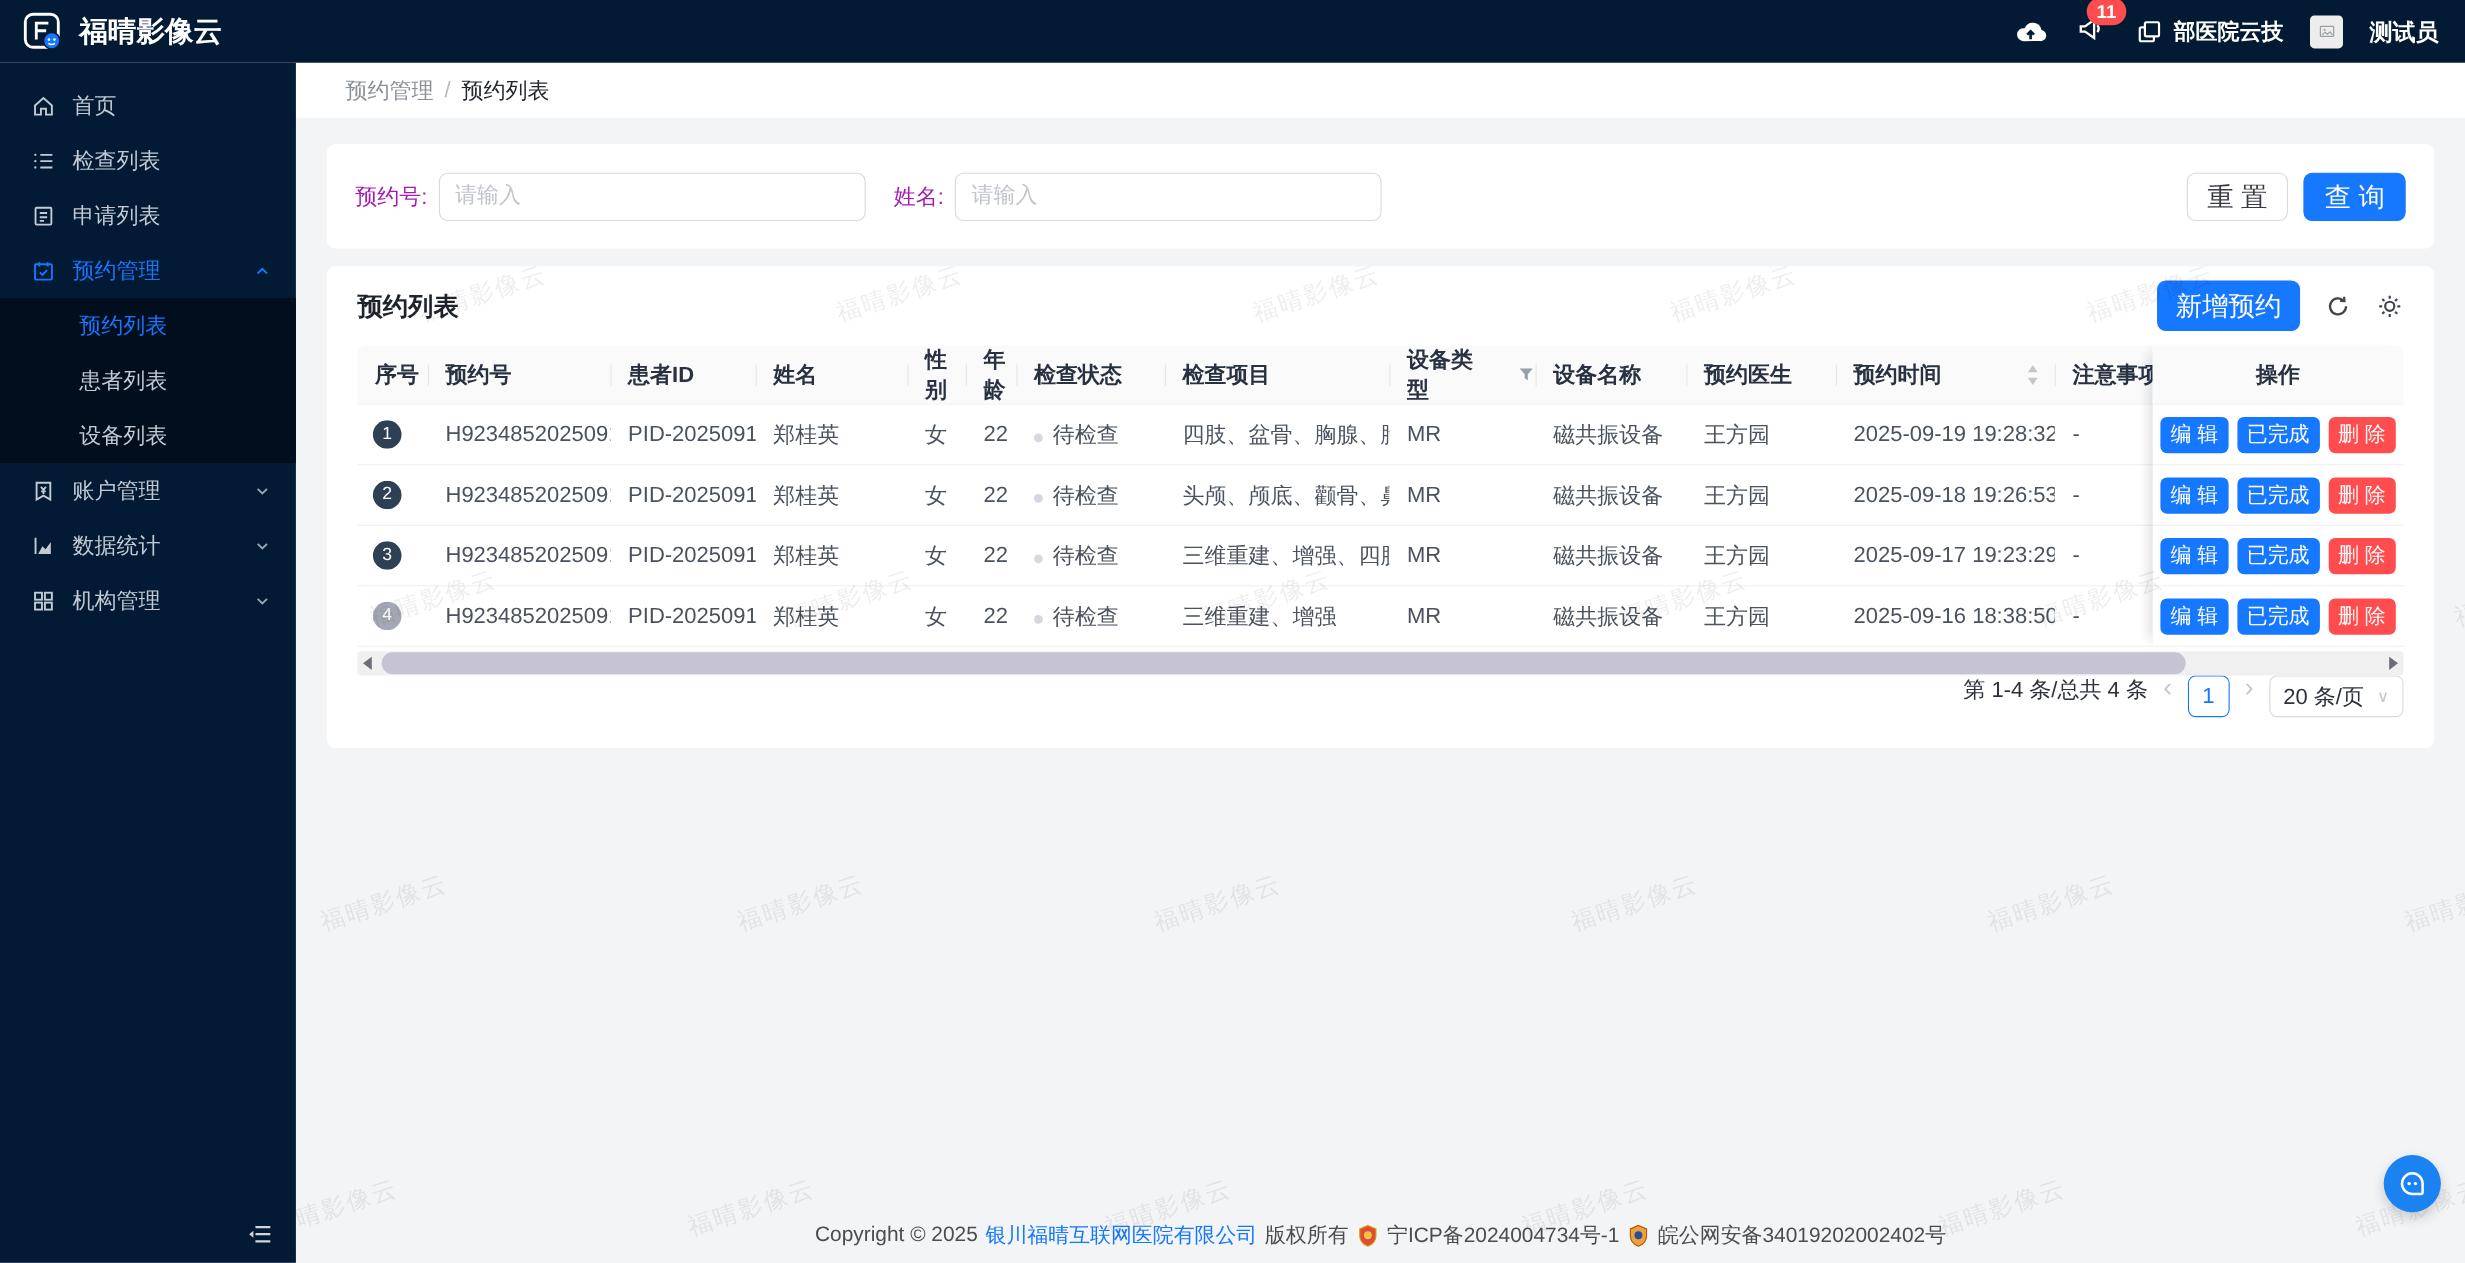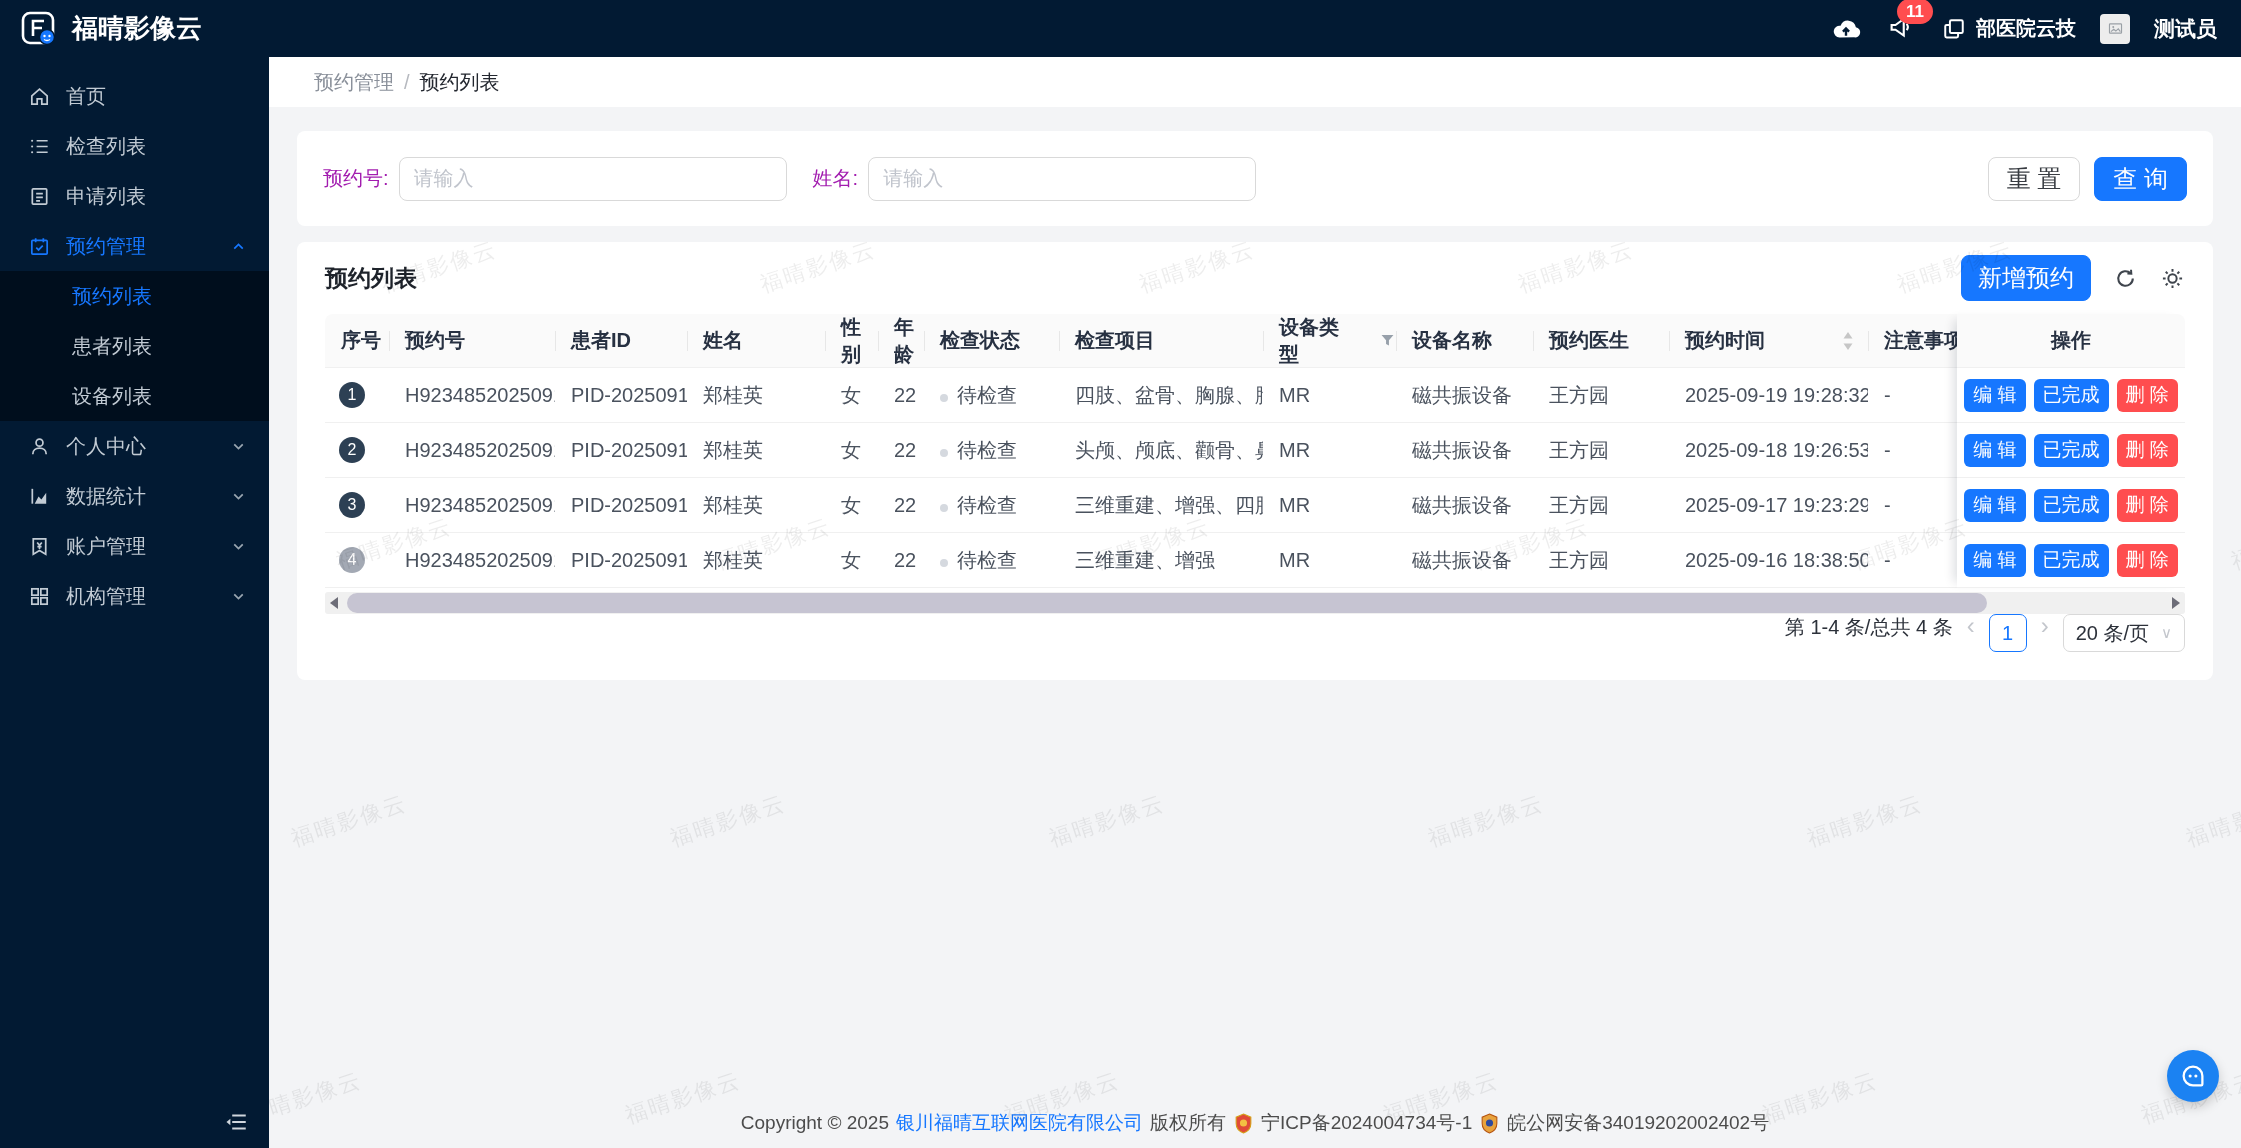--- a/index.html
+++ b/index.html
@@ -215,48 +215,36 @@
       </div>
       <div class="submenu-item">
         <span>患者列表</span>
       </div>
       <div class="submenu-item">
         <span>设备列表</span>
       </div>
     </div>
     <div class="menu-item">
       <svg width="23" height="23" viewBox="0 0 24 24" fill="none" stroke="currentColor" stroke-width="1.8">
-        <circle cx="12" cy="8" r="3.6"></circle>
-          <path d="M5 20 c0-4 3-6.2 7-6.2 s7 2.2 7 6.2"></path>
-      </svg>
-      <span class="mi-label">个人中心</span>
+        <path d="M5.5 4 H18.5 V20 L12 16.2 5.5 20 Z"></path>
+        <path d="M9.6 7.8 12 10.8 14.4 7.8 M12 10.8 V14.6 M9.8 12.2 H14.2"></path>
+      </svg>
+      <span class="mi-label">账户管理</span>
       <span class="chev">
         <svg width="17" height="17" viewBox="0 0 24 24" fill="none" stroke="currentColor" stroke-width="2.4">
             <path d="M6 9 l6 6 6-6"></path>
           </svg>
       </span>
     </div>
     <div class="menu-item">
       <svg width="23" height="23" viewBox="0 0 24 24" fill="none" stroke="currentColor" stroke-width="1.8">
         <path d="M4.5 4 V19.5"></path>
         <path d="M7 19.5 L11 12 14 15 19 8 V19.5 Z" fill="currentColor" stroke="none"></path>
       </svg>
       <span class="mi-label">数据统计</span>
-      <span class="chev">
-        <svg width="17" height="17" viewBox="0 0 24 24" fill="none" stroke="currentColor" stroke-width="2.4">
-            <path d="M6 9 l6 6 6-6"></path>
-          </svg>
-      </span>
-    </div>
-    <div class="menu-item">
-      <svg width="23" height="23" viewBox="0 0 24 24" fill="none" stroke="currentColor" stroke-width="1.8">
-        <path d="M5.5 4 H18.5 V20 L12 16.2 5.5 20 Z"></path>
-        <path d="M9.6 7.8 12 10.8 14.4 7.8 M12 10.8 V14.6 M9.8 12.2 H14.2"></path>
-      </svg>
-      <span class="mi-label">账户管理</span>
       <span class="chev">
         <svg width="17" height="17" viewBox="0 0 24 24" fill="none" stroke="currentColor" stroke-width="2.4">
             <path d="M6 9 l6 6 6-6"></path>
           </svg>
       </span>
     </div>
     <div class="menu-item">
       <svg width="23" height="23" viewBox="0 0 24 24" fill="none" stroke="currentColor" stroke-width="1.8">
         <rect x="4" y="4" width="6.6" height="6.6"></rect>
           <rect x="13.4" y="4" width="6.6" height="6.6"></rect>

